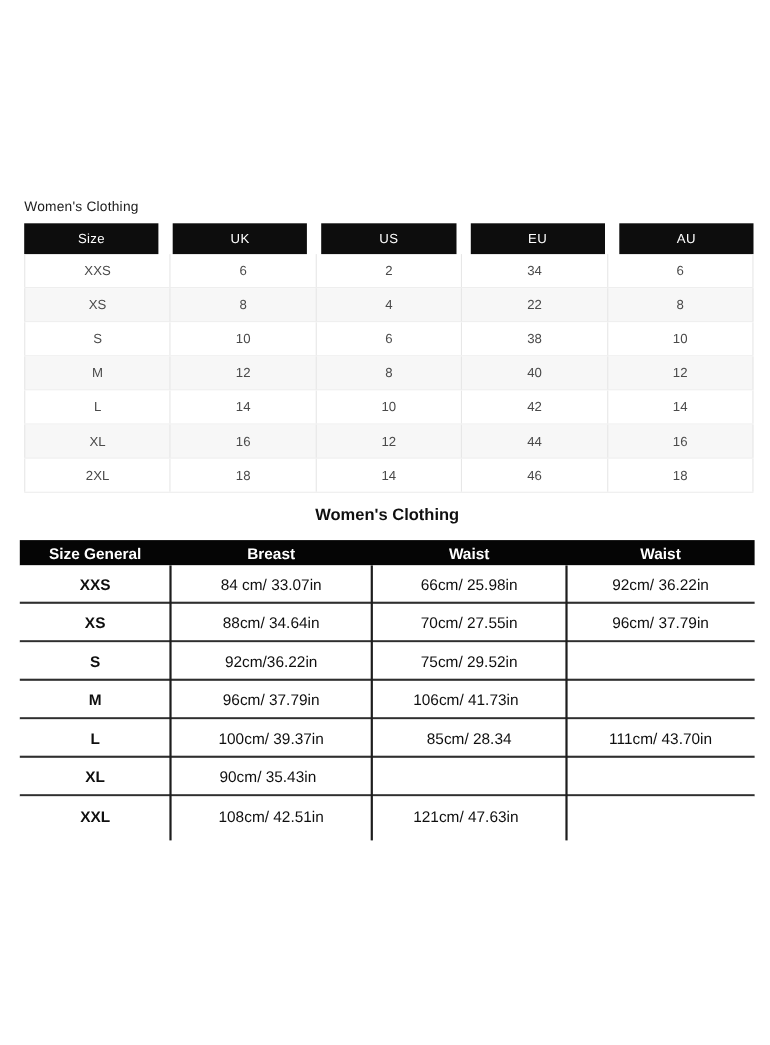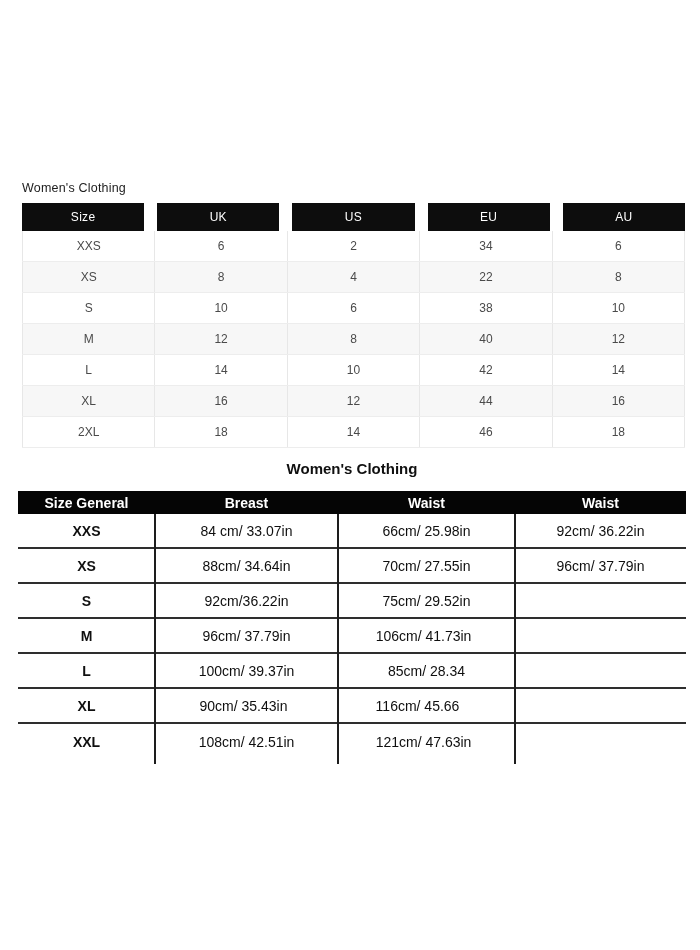--- a/index.html
+++ b/index.html
@@ -170,25 +170,25 @@
     </div>
     <div class="t2-row">
       <div class="t2-cell size w1">M</div>
       <div class="t2-cell w2">96cm/ 37.79in</div>
       <div class="t2-cell w4">106cm/ 41.73in</div>
     </div>
     <div class="t2-row">
       <div class="t2-cell size w1">L</div>
       <div class="t2-cell w2">100cm/ 39.37in</div>
       <div class="t2-cell w3">85cm/ 28.34</div>
+      <div class="t2-cell w4">111cm/ 43.70in</div>
     </div>
     <div class="t2-row">
       <div class="t2-cell size w1">XL</div>
       <div class="t2-cell w3">90cm/ 35.43in</div>
-      <div class="t2-cell w4">116cm/ 45.66</div>
     </div>
     <div class="t2-row last">
       <div class="t2-cell size w1">XXL</div>
       <div class="t2-cell w2">108cm/ 42.51in</div>
       <div class="t2-cell w4">121cm/ 47.63in</div>
     </div>
 
     <div class="t2-vline v1"></div>
     <div class="t2-vline v2"></div>
     <div class="t2-vline v3"></div>

